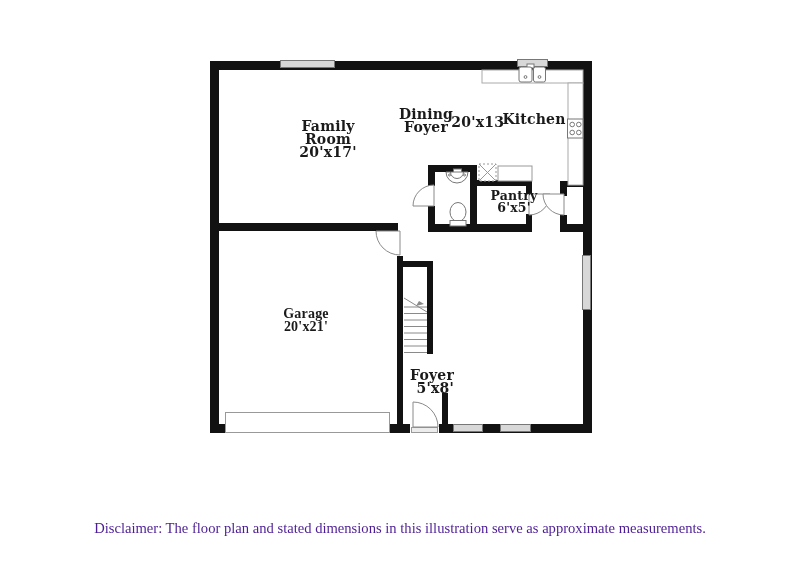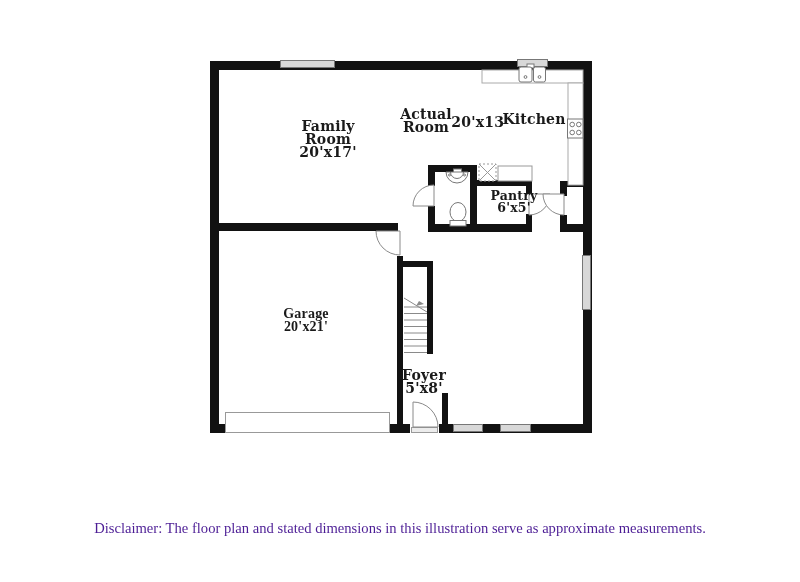--- a/index.html
+++ b/index.html
@@ -122,42 +122,42 @@
       <path d="M 564 194 L 543 194 A 21 21 0 0 0 564 215 Z"></path>
     </g>
   </svg>
 
   <div class="room-label" style="left:300px;top:120px;width:66px;margin-left:28px;">
     <span class="room-name">Family Room</span>
     <span class="room-dims">20'x17'</span>
   </div>
 
   <div class="room-label" style="left:426px;top:108px;width:58px;">
-    <span class="room-name">Actual Room</span>
+    <span class="room-name">Dining Foyer</span>
   </div>
   <div class="room-label" style="left:480px;top:116px;width:60px;">
     <span class="room-dims">20'x13'</span>
   </div>
 
   <div class="room-label" style="left:534px;top:113px;width:70px;">
     <span class="room-name">Kitchen</span>
   </div>
 
   <div class="room-label small" style="left:514px;top:190px;width:48px;">
     <span class="room-name">Pantry</span>
     <span class="room-dims">6'x5'</span>
   </div>
 
   <div class="room-label" style="left:306px;top:307px;width:70px;font-family:Liberation Serif, serif;">
     <span class="room-name">Garage</span>
     <span class="room-dims">20'x21'</span>
   </div>
 
 
-  <div class="room-label" style="left:424px;top:369px;width:60px;">
+  <div class="room-label" style="left:424px;top:369px;width:60px;text-align:right;">
     <span class="room-name">Foyer</span>
     <span class="room-dims">5'x8'</span>
   </div>
 
 </div>
 
 <div class="disclaimer">
   <div>Disclaimer: The floor plan and stated dimensions in this illustration serve as approximate measurements.</div>
 </div>
 

